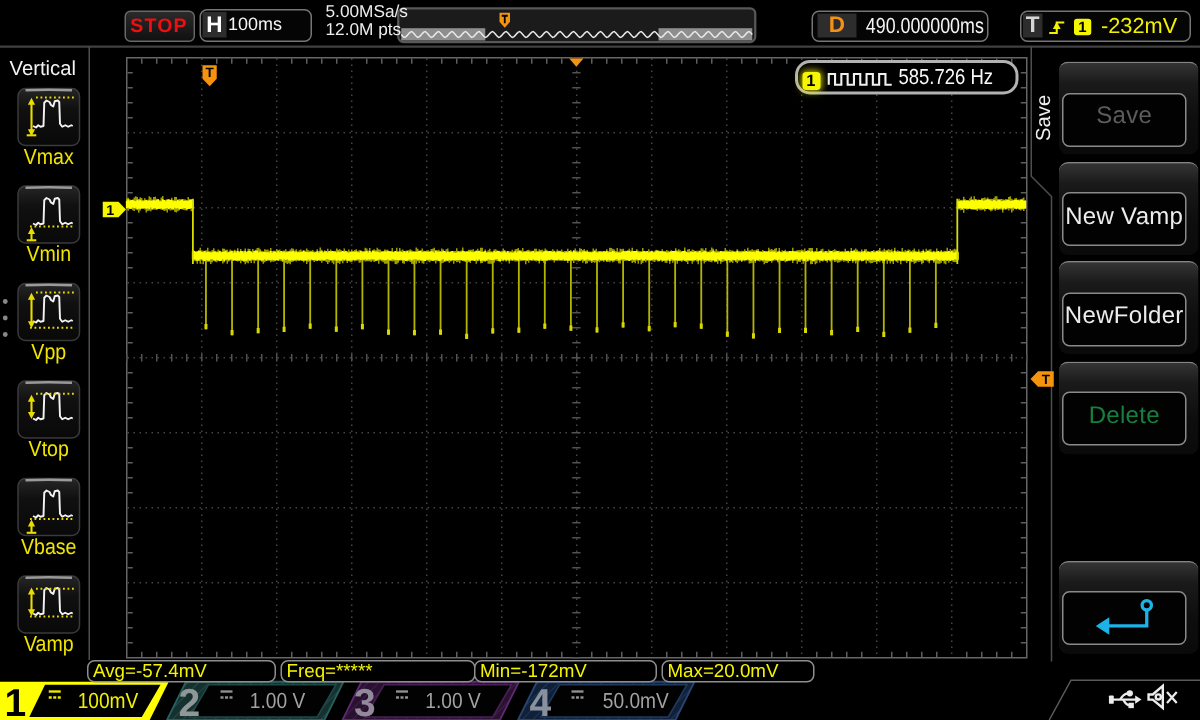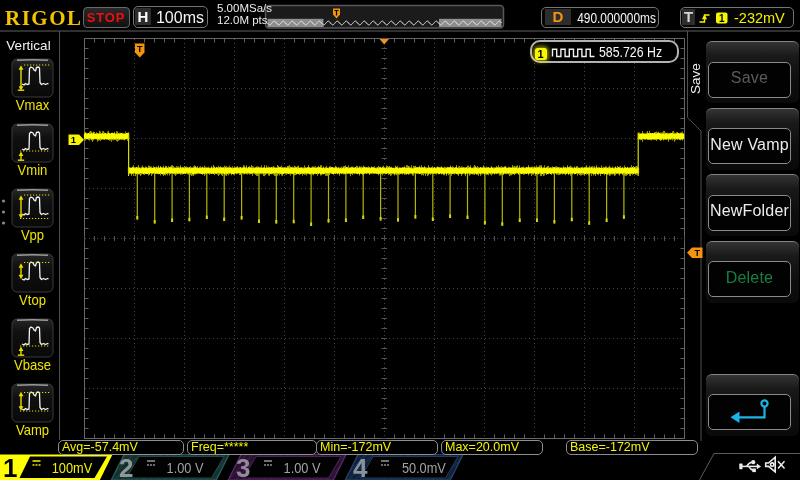--- a/index.html
+++ b/index.html
@@ -7,21 +7,21 @@
 .abs { position:absolute; }
 #logo { left:5px; top:6px; font-family:"Liberation Serif",serif; font-weight:bold;
   font-size:21px; color:#f3c200; letter-spacing:1.5px; }
 #stopbox { left:82.5px; top:6.5px; width:47px; height:21.5px; background:linear-gradient(#2a2a2a,#101010);
   border:1.5px solid #686868; border-radius:4px; text-align:center; }
 #stopbox span { font-size:13px; font-weight:bold; color:#ee1010; letter-spacing:0.8px; line-height:18px; }
 #hbox { left:133px; top:6px; width:75px; height:22px; background:#050505;
   border:1.5px solid #757575; border-radius:5px; }
 #hbox .hl { position:absolute; left:1px; top:1px; width:16px; height:17px; background:#2d2d2d;
   color:#fff; font-weight:bold; font-size:15px; text-align:center; line-height:17px; }
-#hbox .hv { position:absolute; left:18px; right:3px; top:2px; text-align:right; color:#f5f5f5; font-size:16px; }
+#hbox .hv { position:absolute; left:18px; right:3px; top:2px; text-align:left; color:#f5f5f5; font-size:12px; }
 #rate { left:217px; top:3px; font-size:11.5px; color:#ededed; line-height:11.5px; }
 #dbox { left:541px; top:6.5px; width:118px; height:21.5px; background:#050505;
   border:1.5px solid #757575; border-radius:5px; }
 #dbox .dl { position:absolute; left:3px; top:1px; width:26px; height:16.5px; background:#2d2d2d;
   color:#f59114; font-weight:bold; font-size:15px; text-align:center; line-height:16px; }
 #dbox .dv { position:absolute; left:28px; width:88px; top:2px; text-align:center; color:#f5f5f5; font-size:14.5px; transform:scaleX(0.82); transform-origin:40px 0; }
 #tbox { left:680px; top:6.5px; width:114px; height:21.5px; background:#050505;
   border:1.5px solid #757575; border-radius:5px; }
 #tbox .tl { position:absolute; left:1px; top:1px; width:13px; height:16.5px; background:#2d2d2d;
   color:#d6d6d6; font-weight:bold; font-size:15px; text-align:center; line-height:16px; }
@@ -230,21 +230,20 @@
 <path d="M748.8 466.4 C750.2 469 751.2 470 753 470.3"></path>
 </g>
 <g stroke="#ececec" stroke-width="1.6" fill="none">
 <path d="M768.5 463 L775.2 457.2 V471.9 L768.5 466.4 H765.7 V463 Z"></path>
 <circle cx="772.2" cy="464.6" r="1.7"></circle>
 </g>
 <g stroke="#ececec" stroke-width="1.5" fill="none">
 <path d="M778 461.3 L784.5 468.6 M784.5 461.3 L778 468.6"></path>
 </g>
 </svg>
-<div class="abs" id="logo">RIGOL</div>
 <div class="abs" id="stopbox"><span>STOP</span></div>
 <div class="abs" id="hbox">
       <div class="hl">H</div>
       <div class="hv">100ms</div>
     </div>
 <div class="abs" id="rate">5.00MSa/s<br>12.0M pts</div>
 <div class="abs" id="dbox">
       <div class="dl">D</div>
       <div class="dv">490.000000ms</div>
     </div>
@@ -269,21 +268,20 @@
       <div class="b1">1</div>
       <svg width="50" height="19" style="position:absolute;left:17px;top:-1.5px">
         <path d="M3.5 15.5 V8.3 H7.7 V15.5 H11.9 V8.3 H16.1 V15.5 H20.3 V8.3 H24.5 V15.5 H28.7 V8.3 H32.9 V15.5 H37.1 V8.3 H41.3 V15.5 H45.5" stroke="#f0f0f0" stroke-width="1.4" fill="none"></path>
       </svg>
       <div class="fv">585.726 Hz</div>
     </div>
 <div class="mbox" style="left:58px;width:126px">Avg=-57.4mV</div>
     <div class="mbox" style="left:187px;width:130px">Freq=*****</div>
     <div class="mbox" style="left:316px;width:122px">Min=-172mV</div>
     <div class="mbox" style="left:441px;width:102px">Max=20.0mV</div>
-    <div class="mbox" style="left:566px;width:132px">Base=-172mV</div>
 <div class="abs" id="savetab">Save</div>
 <div class="btn" style="top:41px">
       <div class="btni">
         <div style="position:absolute;width:100%;text-align:center;top:6.5px;font-size:16px;color:#5c5c5c;letter-spacing:0.2px">Save</div>
       </div>
     </div>
     <div class="btn" style="top:107.5px">
       <div class="btni">
         <div style="position:absolute;width:100%;text-align:center;top:6.5px;font-size:16px;color:#ececec;letter-spacing:0.2px">New Vamp</div>
       </div>

